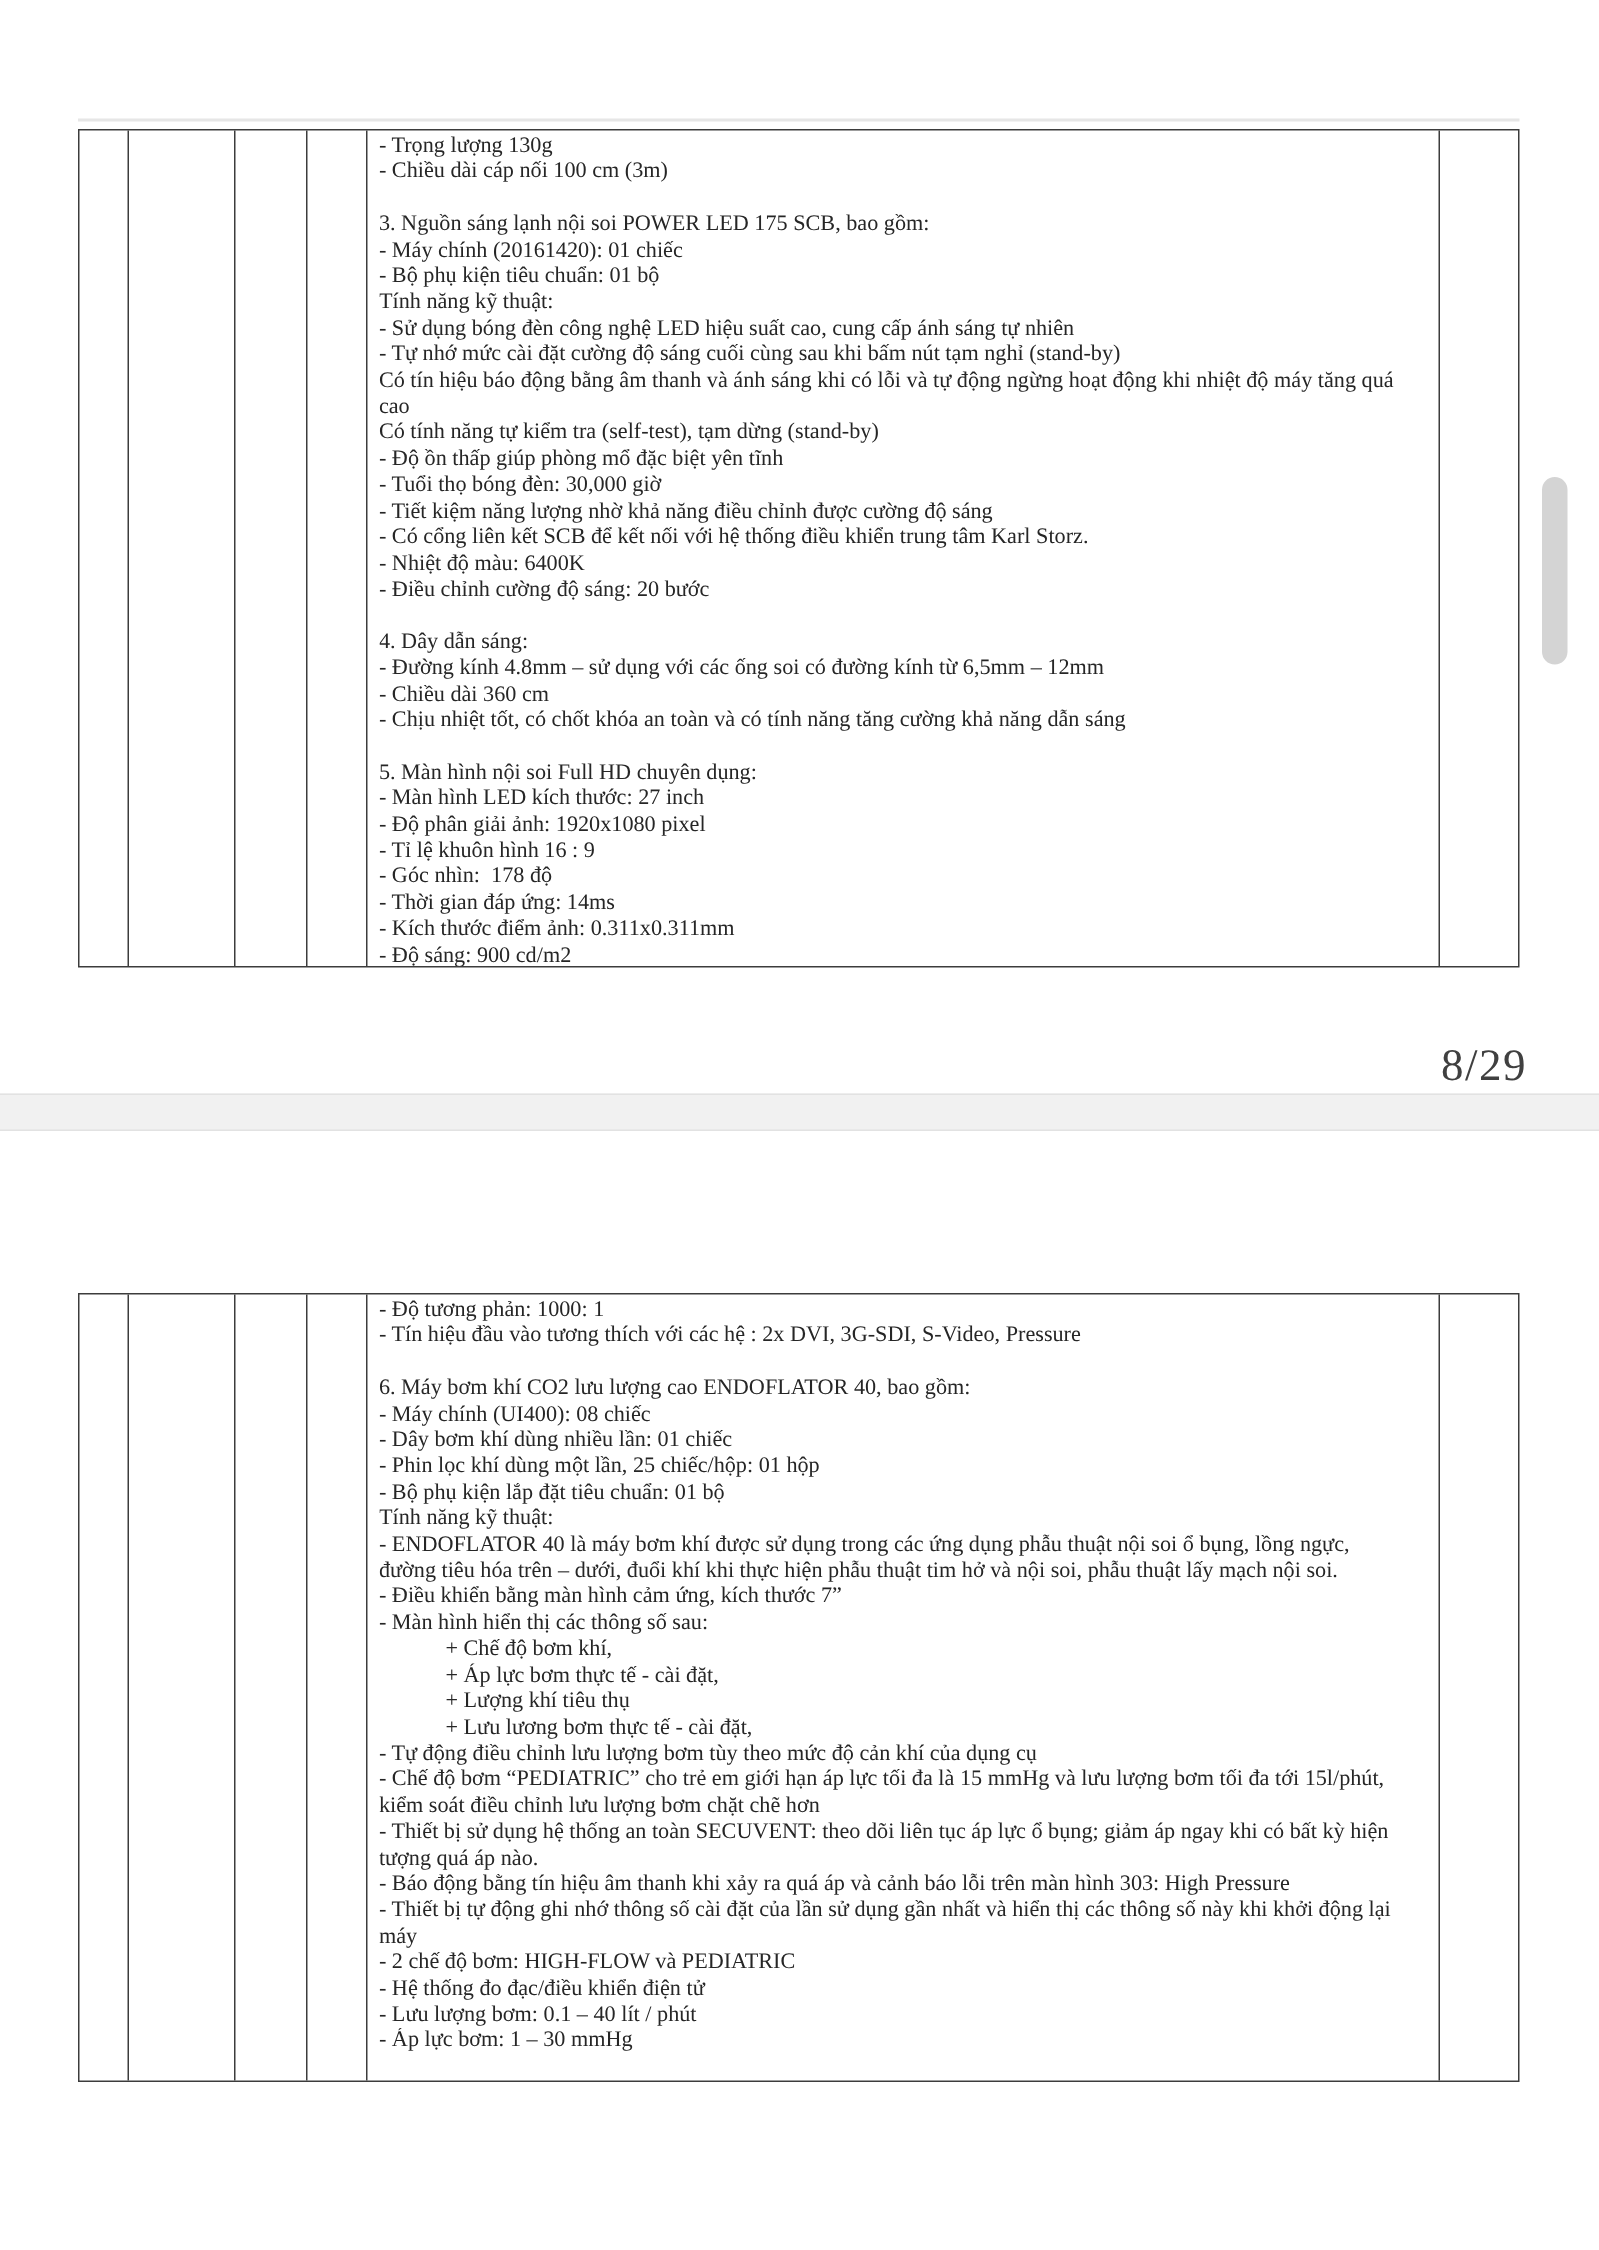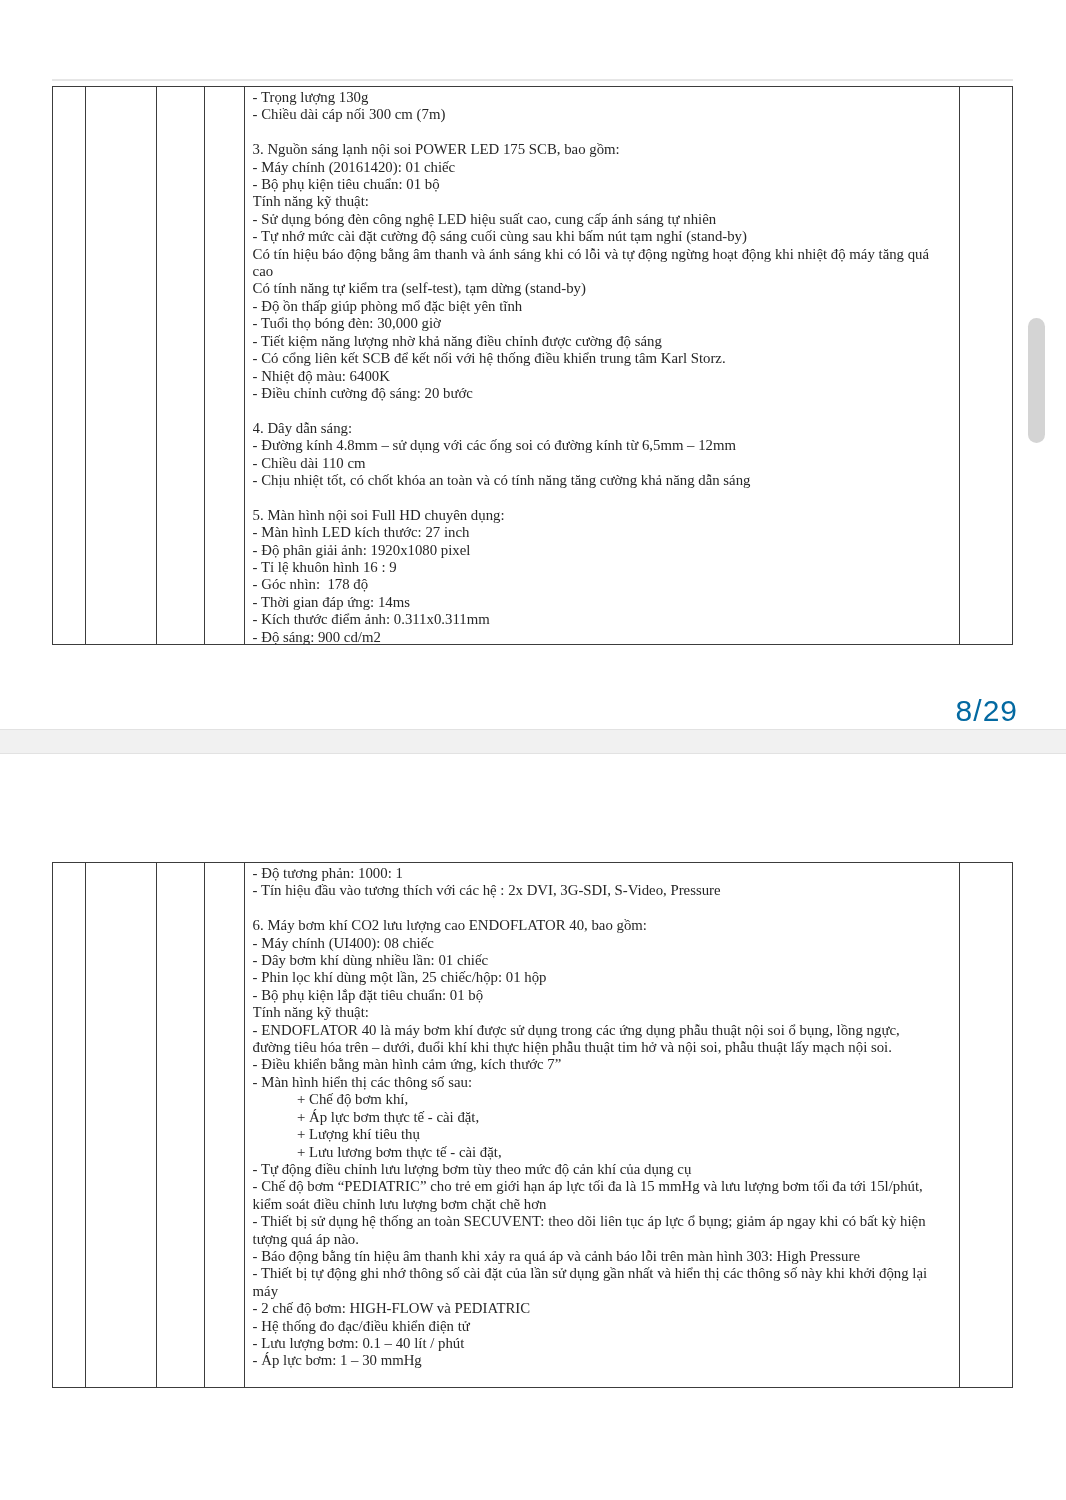--- a/index.html
+++ b/index.html
@@ -42,24 +42,24 @@
   .tline {
     font-size: 14.8px;
     line-height: 17.4px;
     color: #262626;
     white-space: pre;
     overflow: hidden;
   }
   .page-number {
     position: absolute;
     right: 48px;
-    font-family: Liberation Sans, sans-serif;
+    font-family: Liberation Serif, serif;
     font-size: 30px;
     letter-spacing: 1px;
-    color: #0369a1;
+    color: #404040;
   }
   .page-gap {
     position: absolute;
     left: 0; width: 1066px;
     top: 729px; height: 25px;
     background: #f1f1f1;
     border-top: 1px solid #e2e2e2;
     border-bottom: 1px solid #e2e2e2;
     box-sizing: border-box;
   }
@@ -82,41 +82,41 @@
 
   <div class="scan-artifact"></div>
 
   <div class="page-table" id="table-p8">
     <div class="cell col-a"></div>
     <div class="cell col-b"></div>
     <div class="cell col-c"></div>
     <div class="cell col-d"></div>
     <div class="cell col-spec">
         <div class="tline">- Trọng lượng 130g</div>
-        <div class="tline">- Chiều dài cáp nối 300 cm (7m)</div>
+        <div class="tline">- Chiều dài cáp nối 100 cm (3m)</div>
         <div class="tline">&nbsp;</div>
         <div class="tline">3. Nguồn sáng lạnh nội soi POWER LED 175 SCB, bao gồm:</div>
         <div class="tline">- Máy chính (20161420): 01 chiếc</div>
         <div class="tline">- Bộ phụ kiện tiêu chuẩn: 01 bộ</div>
         <div class="tline">Tính năng kỹ thuật:</div>
         <div class="tline">- Sử dụng bóng đèn công nghệ LED hiệu suất cao, cung cấp ánh sáng tự nhiên</div>
         <div class="tline">- Tự nhớ mức cài đặt cường độ sáng cuối cùng sau khi bấm nút tạm nghỉ (stand-by)</div>
         <div class="tline">Có tín hiệu báo động bằng âm thanh và ánh sáng khi có lỗi và tự động ngừng hoạt động khi nhiệt độ máy tăng quá</div>
         <div class="tline">cao</div>
         <div class="tline">Có tính năng tự kiểm tra (self-test), tạm dừng (stand-by)</div>
         <div class="tline">- Độ ồn thấp giúp phòng mổ đặc biệt yên tĩnh</div>
         <div class="tline">- Tuổi thọ bóng đèn: 30,000 giờ</div>
         <div class="tline">- Tiết kiệm năng lượng nhờ khả năng điều chỉnh được cường độ sáng</div>
         <div class="tline">- Có cổng liên kết SCB để kết nối với hệ thống điều khiển trung tâm Karl Storz.</div>
         <div class="tline">- Nhiệt độ màu: 6400K</div>
         <div class="tline">- Điều chỉnh cường độ sáng: 20 bước</div>
         <div class="tline">&nbsp;</div>
         <div class="tline">4. Dây dẫn sáng:</div>
         <div class="tline">- Đường kính 4.8mm – sử dụng với các ống soi có đường kính từ 6,5mm – 12mm</div>
-        <div class="tline">- Chiều dài 110 cm</div>
+        <div class="tline">- Chiều dài 360 cm</div>
         <div class="tline">- Chịu nhiệt tốt, có chốt khóa an toàn và có tính năng tăng cường khả năng dẫn sáng</div>
         <div class="tline">&nbsp;</div>
         <div class="tline">5. Màn hình nội soi Full HD chuyên dụng:</div>
         <div class="tline">- Màn hình LED kích thước: 27 inch</div>
         <div class="tline">- Độ phân giải ảnh: 1920x1080 pixel</div>
         <div class="tline">- Tỉ lệ khuôn hình 16 : 9</div>
         <div class="tline">- Góc nhìn:  178 độ</div>
         <div class="tline">- Thời gian đáp ứng: 14ms</div>
         <div class="tline">- Kích thước điểm ảnh: 0.311x0.311mm</div>
         <div class="tline">- Độ sáng: 900 cd/m2</div>

